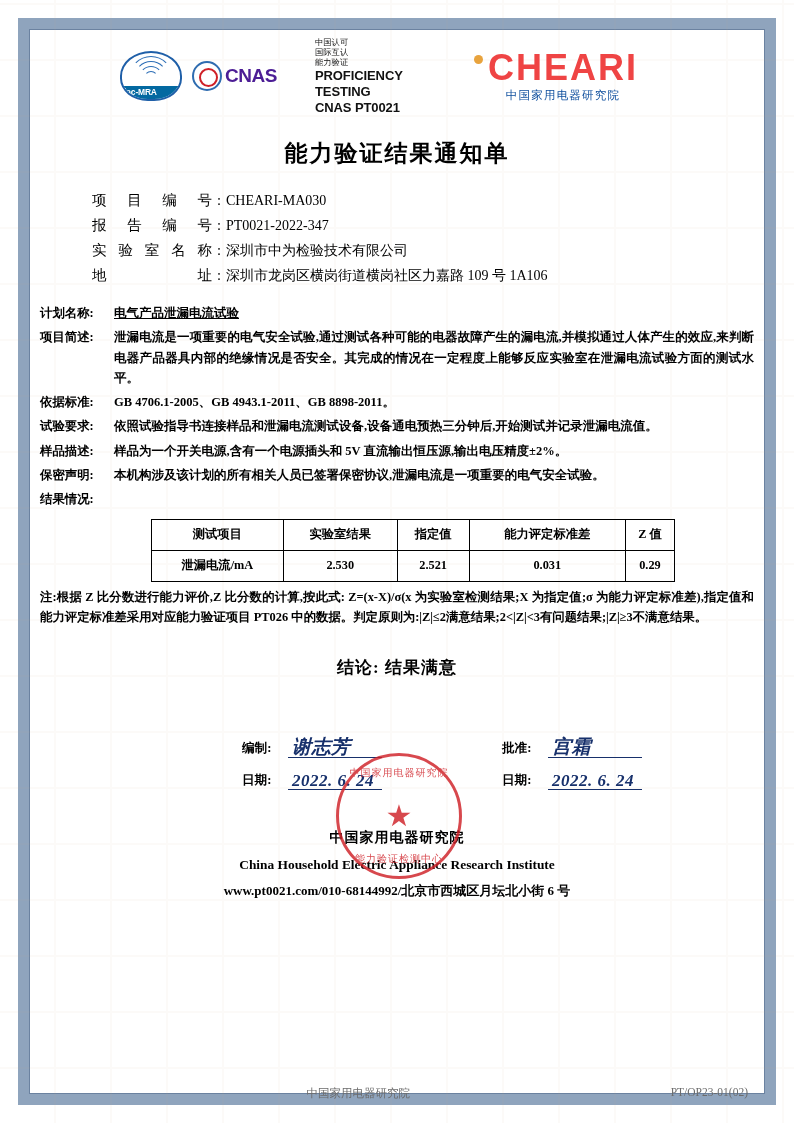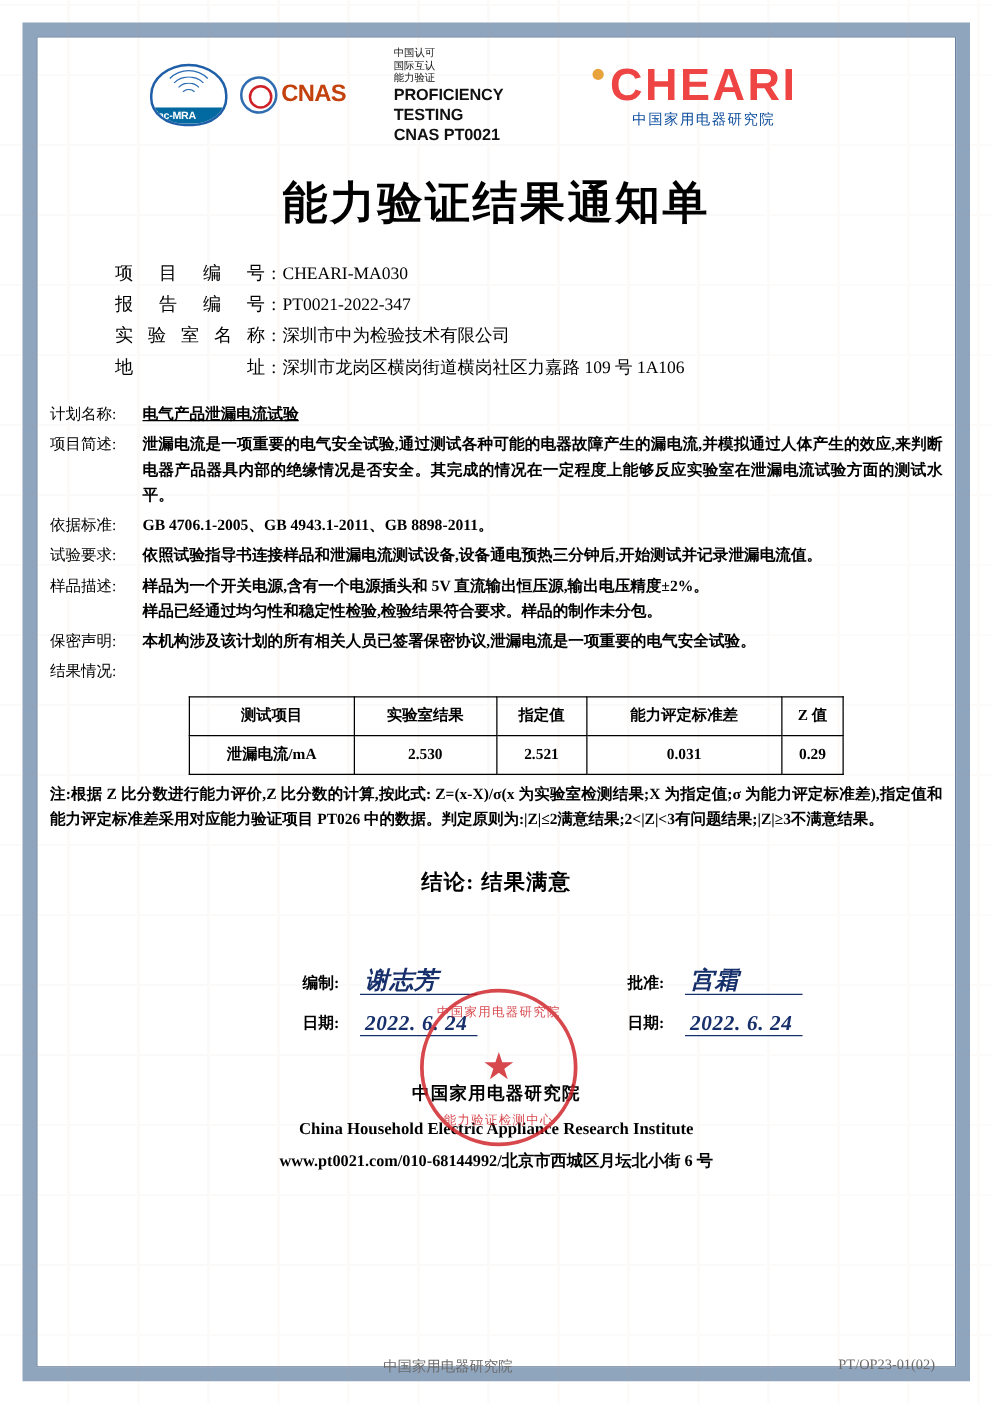--- a/index.html
+++ b/index.html
@@ -83,21 +83,21 @@
     position: relative; flex: none;
   }
   .cnas-mark::after {
     content: "";
     position: absolute; left: 5px; top: 5px;
     width: 15px; height: 15px; border-radius: 50%;
     border: 2.5px solid #cf2027;
   }
   .cnas-text {
     font-family: "Liberation Sans", sans-serif;
-    font-size: 19px; font-weight: bold; color: #c2410c;
+    font-size: 19px; font-weight: bold; color: #4c1d95;
     letter-spacing: -0.5px;
   }
   .cnas-lines {
     font-family: "Liberation Sans", sans-serif;
     font-size: 8.3px; line-height: 1.25;
     color: #111; width: 135px;
     padding-top: 1px;
     margin-left: 21px;
   }
   .cnas-lines .en { font-size: 13px; font-weight: bold; letter-spacing: -0.1px;}
@@ -121,21 +121,21 @@
     margin-right: -9px;
   }
   .cheari-sub {
     font-size: 11.5px; color: #0b4c9c;
     letter-spacing: 1.2px; margin-top: 2px;
   }
 
   
   .doc-title {
     text-align: center;
-    font-size: 36px;
+    font-size: 23px;
     font-weight: bold;
     letter-spacing: 2px;
     margin: 26px 0 22px;
     color: #000;
   }
 
   
   .fields { margin: 0 0 18px 52px; font-size: 14.5px; }
   .field-row { display: flex; align-items: baseline; margin-bottom: 6px; }
   .field-label {
@@ -145,21 +145,21 @@
   }
   .field-label span { display: inline-block; }
   .field-colon { width: 14px; text-align: center; }
   .field-value { font-size: 14px; }
 
   
   .body { margin-top: 4px; font-size: 12.6px; line-height: 1.62; }
   .blk { display: flex; margin-bottom: 4px; }
   .blk .lbl {
     width: 74px; flex: none;
-    font-weight: normal; font-size: 12.4px;
+    font-weight: bold; font-size: 12.4px;
   }
   .blk .val { flex: 1; text-align: justify; font-weight: bold; font-size: 12.5px;}
   .blk .val.u { text-decoration: underline; font-weight: bold; }
   .blk .val p { margin: 0; }
 
   
   .table-wrap { margin: 10px auto 4px; width: 556px; padding-left: 32px; }
   table { border-collapse: collapse; width: 100%; }
   th, td {
     border: 1px solid #000;
@@ -364,21 +364,20 @@
 
       <div class="blk">
         <div class="lbl">试验要求:</div>
         <div class="val">依照试验指导书连接样品和泄漏电流测试设备,设备通电预热三分钟后,开始测试并记录泄漏电流值。</div>
       </div>
 
       <div class="blk">
         <div class="lbl">样品描述:</div>
         <div class="val">
           <p>样品为一个开关电源,含有一个电源插头和 5V 直流输出恒压源,输出电压精度±2%。</p>
-          <p>样品已经通过均匀性和稳定性检验,检验结果符合要求。样品的制作未分包。</p>
         </div>
       </div>
 
       <div class="blk">
         <div class="lbl">保密声明:</div>
         <div class="val">本机构涉及该计划的所有相关人员已签署保密协议,泄漏电流是一项重要的电气安全试验。</div>
       </div>
 
       <div class="blk">
         <div class="lbl">结果情况:</div>

